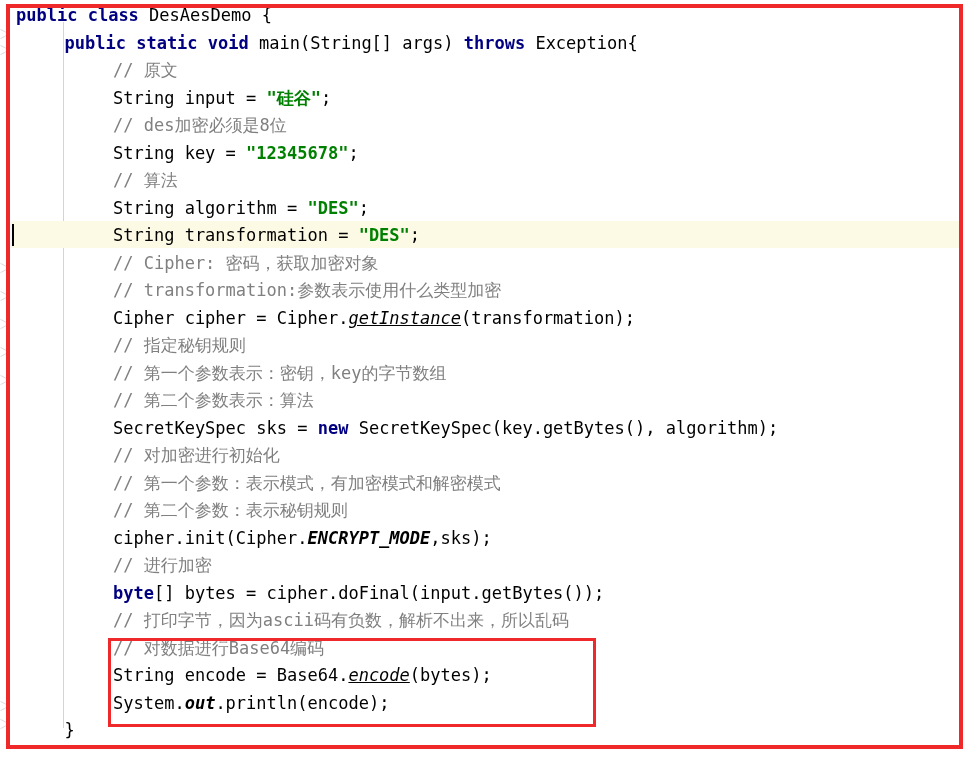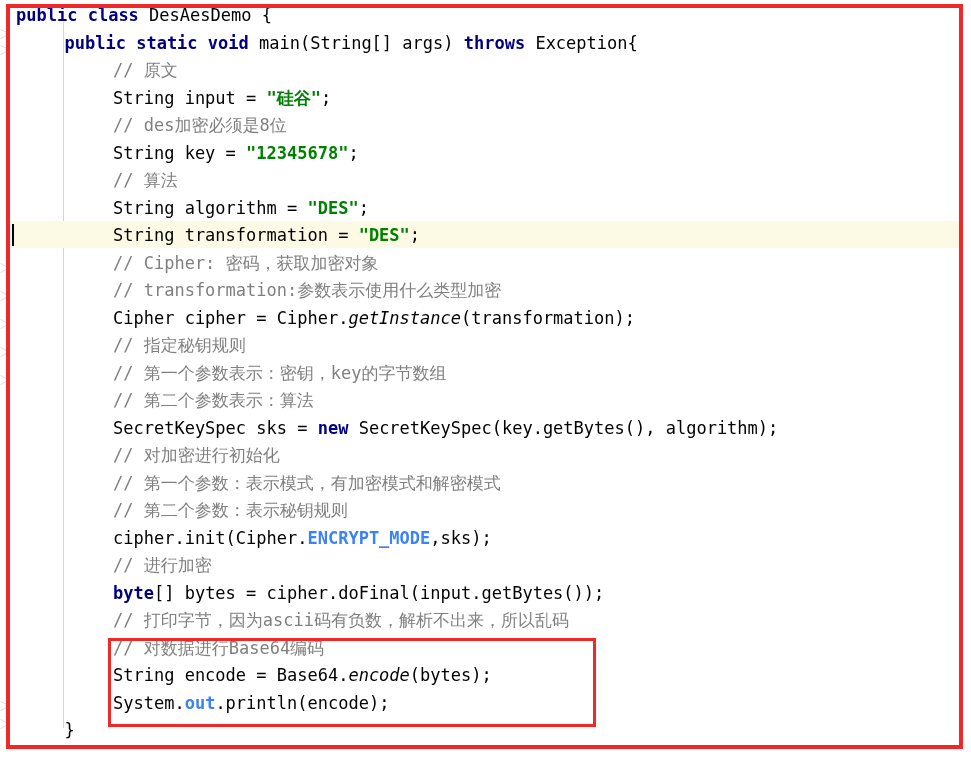--- a/index.html
+++ b/index.html
@@ -117,22 +117,22 @@
     font-size: 17px;
     line-height: 27.5px;
     height: 27.5px;
   }
 
   
   .kw      { color: #000080; font-weight: bold; }
   .plain   { color: #000000; }
   .str     { color: #008000; font-weight: bold; }
   .cmt     { color: #808080; }
-  .method  { color: #000000; font-style: italic; }
-  .sfield  { color: #3b82f6; font-weight: bold; }
+  .method  { color: #000000; font-style: italic; text-decoration: underline; }
+  .sfield  { color: #000000; font-weight: bold; font-style: italic; }
 </style>
 </head>
 <body>
 
 <div id="editor">
 
   <div class="stray" style="top:28px"></div>
   <div class="stray" style="top:44px"></div>
   <div class="stray" style="top:262px"></div>
   <div class="stray" style="top:290px"></div>

